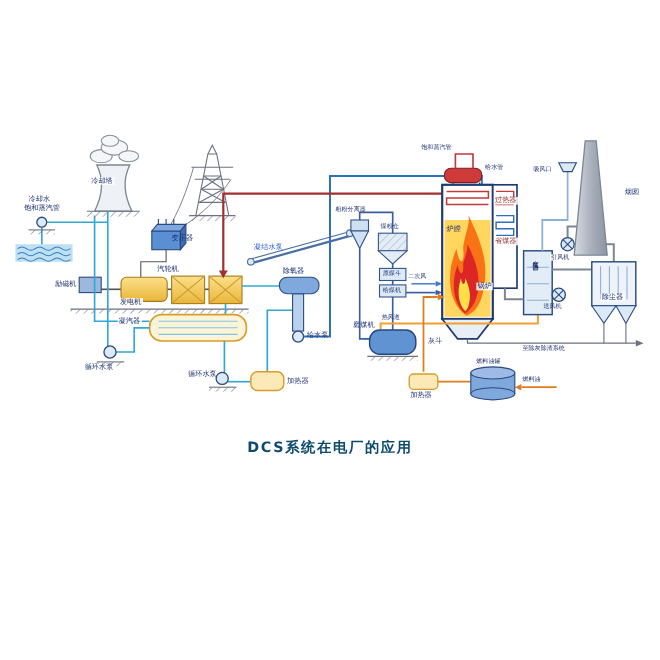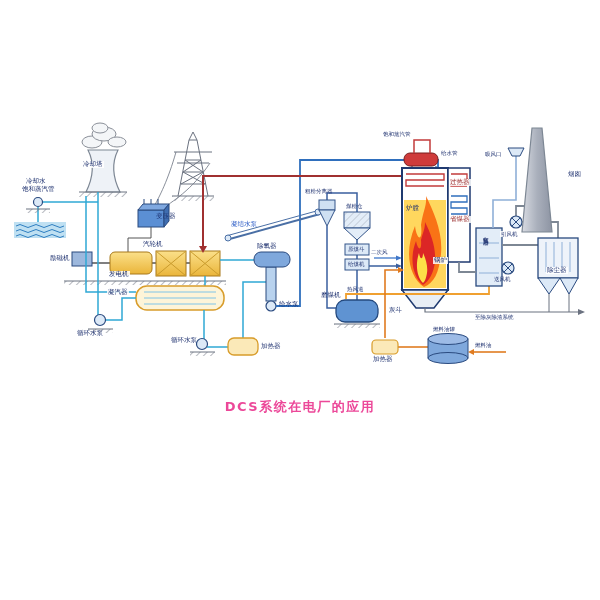--- a/index.html
+++ b/index.html
@@ -5,21 +5,21 @@
   html,body{margin:0;padding:0}
   body{width:600px;height:600px;background:#fff;font-family:"DejaVu Sans","Liberation Sans",sans-serif}
   .stage{position:relative;width:600px;height:600px;background:#fff;overflow:hidden}
   .stage > svg{position:absolute;left:0;top:0;z-index:1}
   .lb{position:absolute;font-size:6.5px;line-height:1.15;color:#1c2f6e;white-space:nowrap;z-index:2}
   .lb.bg{background:rgba(255,255,255,.85);padding:0 1px}
   .lb.red{color:#9b2f2f}
   .lb.blue{color:#2456c4}
   .lb.sm{font-size:5.5px}
   .lb.v{writing-mode:vertical-rl;letter-spacing:1px}
-  .title{position:absolute;left:0;width:600px;top:398px;text-align:center;font-size:13px;font-weight:bold;color:#ec4899;letter-spacing:1.5px;z-index:2}
+  .title{position:absolute;left:0;width:600px;top:398px;text-align:center;font-size:13px;font-weight:bold;color:#0c4a6e;letter-spacing:1.5px;z-index:2}
 </style>
 </head>
 <body>
 
 <div class="stage">
 
 <svg width="600" height="600" viewBox="0 0 600 600" xmlns="http://www.w3.org/2000/svg">
   <defs>
     <pattern id="hatch" width="5" height="5" patternUnits="userSpaceOnUse" patternTransform="rotate(45)">
       <line x1="0" y1="0" x2="0" y2="5" stroke="#6b7280" stroke-width="1"></line>

